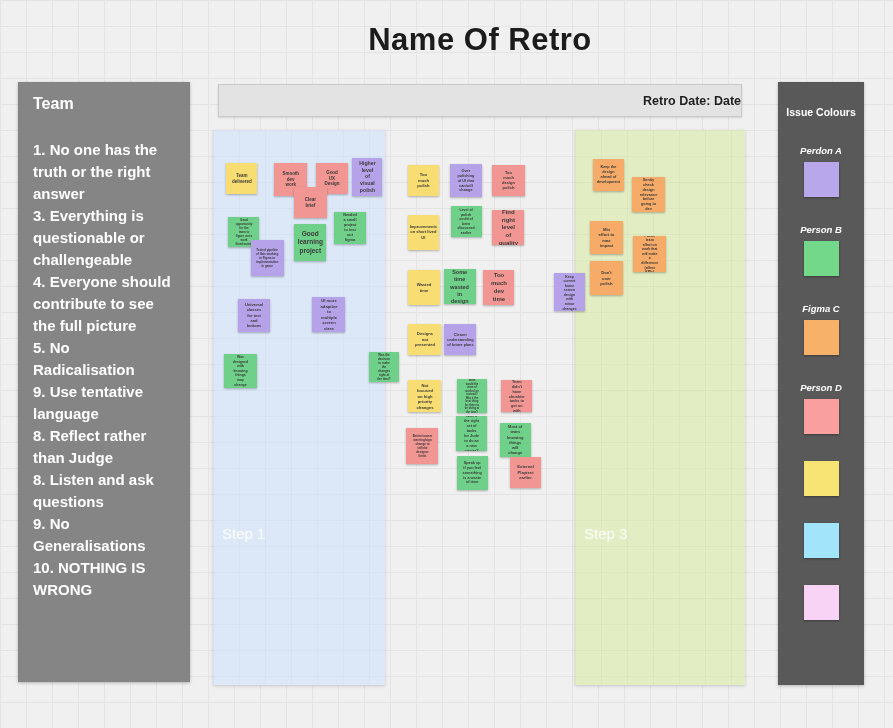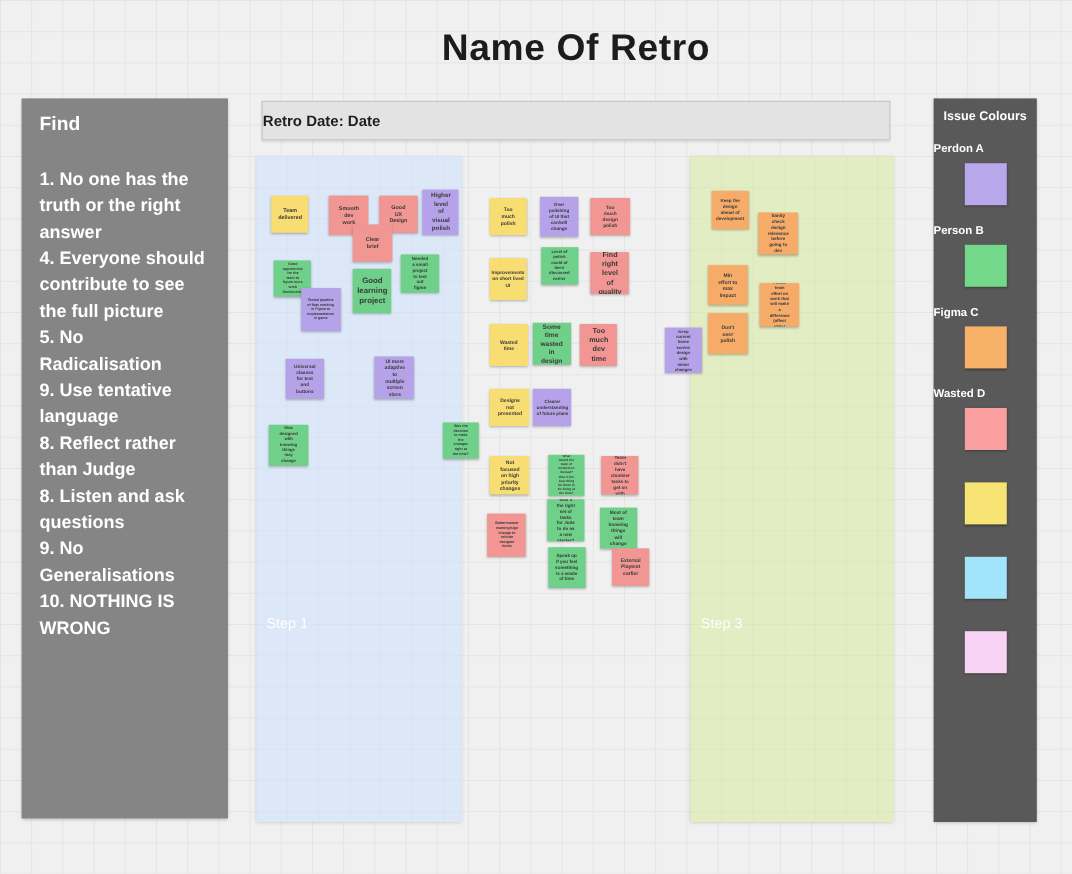--- a/index.html
+++ b/index.html
@@ -21,76 +21,78 @@
   .rules-panel {
     position:absolute; left:18px; top:82px; width:172px; height:600px;
     background:#858585; color:#fff; padding:13px 15px;
     box-shadow:0 1px 3px rgba(0,0,0,0.25);
   }
   .rules-title { font-size:16px; font-weight:bold; margin-bottom:26px; }
   .rule-item { font-size:15px; font-weight:bold; line-height:22px; }
   .info-bar {
     position:absolute; left:218px; top:84px; width:524px; height:33px;
     background:#e3e3e3; border:1px solid #c9c9c9;
-    display:flex; align-items:center; justify-content:flex-start; gap:20px;
+    display:flex; align-items:center; justify-content:flex-end; gap:20px;
     font-size:12.5px; font-weight:bold; color:#1f1f1f;
     box-shadow:0 1px 2px rgba(0,0,0,0.12);
   }
   .board { position:absolute; left:0; top:0; width:893px; height:728px; }
   .column {
     position:absolute;
     background-image:
       linear-gradient(rgba(0,0,0,0.025) 1px, transparent 1px),
       linear-gradient(90deg, rgba(0,0,0,0.025) 1px, transparent 1px);
     background-size:26px 26px;
     box-shadow:0 1px 3px rgba(0,0,0,0.18);
   }
   .col-header {
     padding:8px 0 0 9px; font-size:11px; font-weight:bold; color:#2d2d2d;
     white-space:nowrap;
   }
   .step-label {
-    position:absolute; left:9px; top:382px; font-size:12px;
+    position:absolute; left:9px; top:395px; font-size:15px;
     color:rgba(255,255,255,0.95);
   }
   .note {
     position:absolute; display:flex; align-items:center; justify-content:center;
     text-align:center; overflow:hidden;
     box-shadow:0 1px 2px rgba(0,0,0,0.28);
   }
   .note-text {
     display:block; width:200%; transform:scale(0.5);
     line-height:1.3; font-weight:600; color:#3a3a3a; word-wrap:break-word;
   }
   .legend-panel {
     position:absolute; left:778px; top:82px; width:86px; height:603px;
-    background:#595959; padding-top:9px;
+    background:#595959; padding-top:24px;
     box-shadow:0 1px 3px rgba(0,0,0,0.25);
   }
   .legend-title { text-align:center; font-size:10.5px; font-weight:bold; color:#fff; }
   .legend-label {
-    text-align:left; font-size:9.5px; font-weight:bold; color:#fff;
-    margin-top:16px;
+    text-align:center; font-size:9.5px; font-weight:bold; color:#fff;
+    margin-top:27px;
+    font-style:italic;
   }
   .legend-swatch {
     width:35px; height:35px; margin:6px auto 0 auto;
     box-shadow:0 1px 2px rgba(0,0,0,0.35);
   }
   .legend-swatch.unlabeled { margin-top:27px; }
 </style>
 </head>
 <body>
 
 <div class="board">
   <h1 class="page-title">Name Of Retro</h1>
 
   <div class="rules-panel">
-    <div class="rules-title">Find</div>
+    <div class="rules-title">Team</div>
     <div>
         <div class="rule-item">1. No one has the truth or the right answer</div>
+        <div class="rule-item">3. Everything is questionable or challengeable</div>
         <div class="rule-item">4. Everyone should contribute to see the full picture</div>
         <div class="rule-item">5. No Radicalisation</div>
         <div class="rule-item">9. Use tentative language</div>
         <div class="rule-item">8. Reflect rather than Judge</div>
         <div class="rule-item">8. Listen and ask questions</div>
         <div class="rule-item">9. No Generalisations</div>
         <div class="rule-item">10. NOTHING IS WRONG</div>
       </div>
   </div>
 
@@ -100,21 +102,21 @@
 
   <div class="legend-panel">
     <div class="legend-title">Issue Colours</div>
     <div>
         <div class="legend-label">Perdon A</div>
         <div class="legend-swatch" style="background: rgb(185, 167, 236);"></div>
         <div class="legend-label">Person B</div>
         <div class="legend-swatch" style="background: rgb(115, 216, 138);"></div>
         <div class="legend-label">Figma C</div>
         <div class="legend-swatch" style="background: rgb(247, 177, 104);"></div>
-        <div class="legend-label">Wasted D</div>
+        <div class="legend-label">Person D</div>
         <div class="legend-swatch" style="background: rgb(250, 159, 159);"></div>
         <div class="legend-swatch unlabeled" style="background: rgb(248, 227, 117);"></div>
         <div class="legend-swatch unlabeled" style="background: rgb(162, 229, 250);"></div>
         <div class="legend-swatch unlabeled" style="background: rgb(249, 211, 245);"></div>
       </div>
   </div>
 <div class="column" style="left: 213px; top: 130px; width: 172px; height: 555px; background-color: rgb(220, 232, 248);">
       <div class="step-label">Step 1</div>
     </div>
     <div class="column" style="left: 575px; top: 130px; width: 170px; height: 555px; background-color: rgb(226, 237, 195);">

